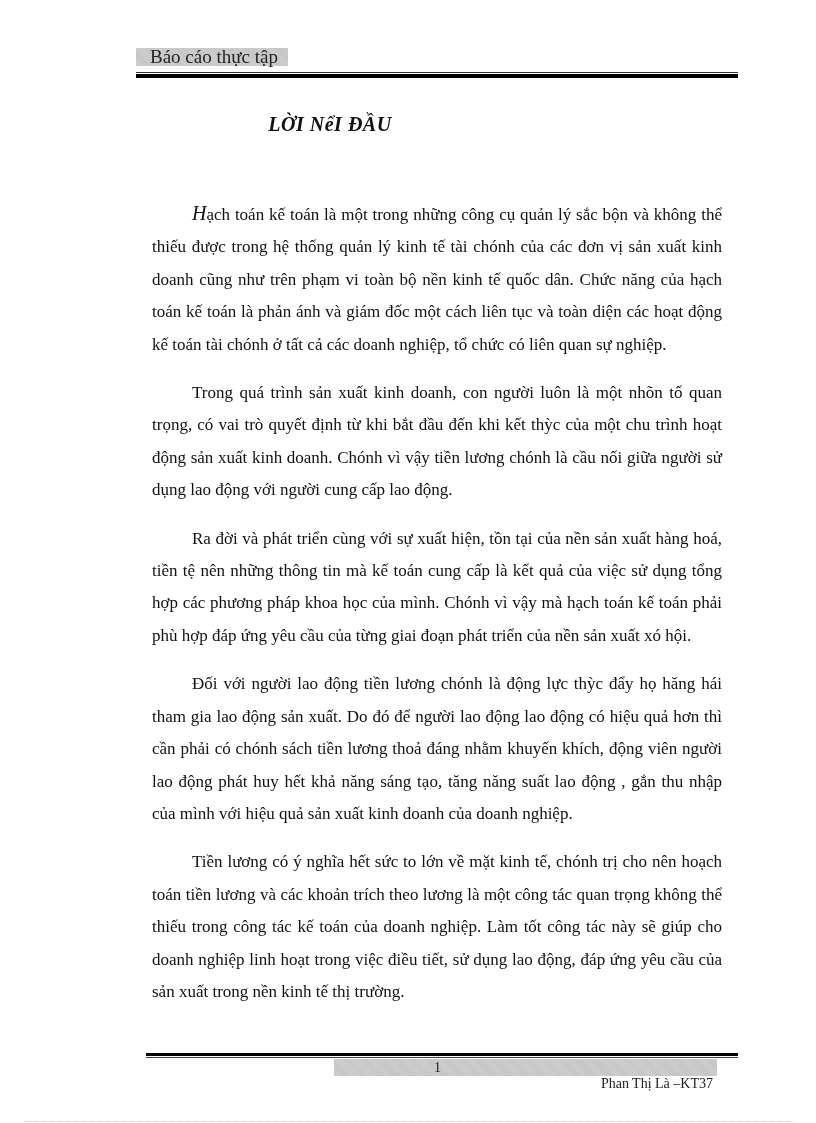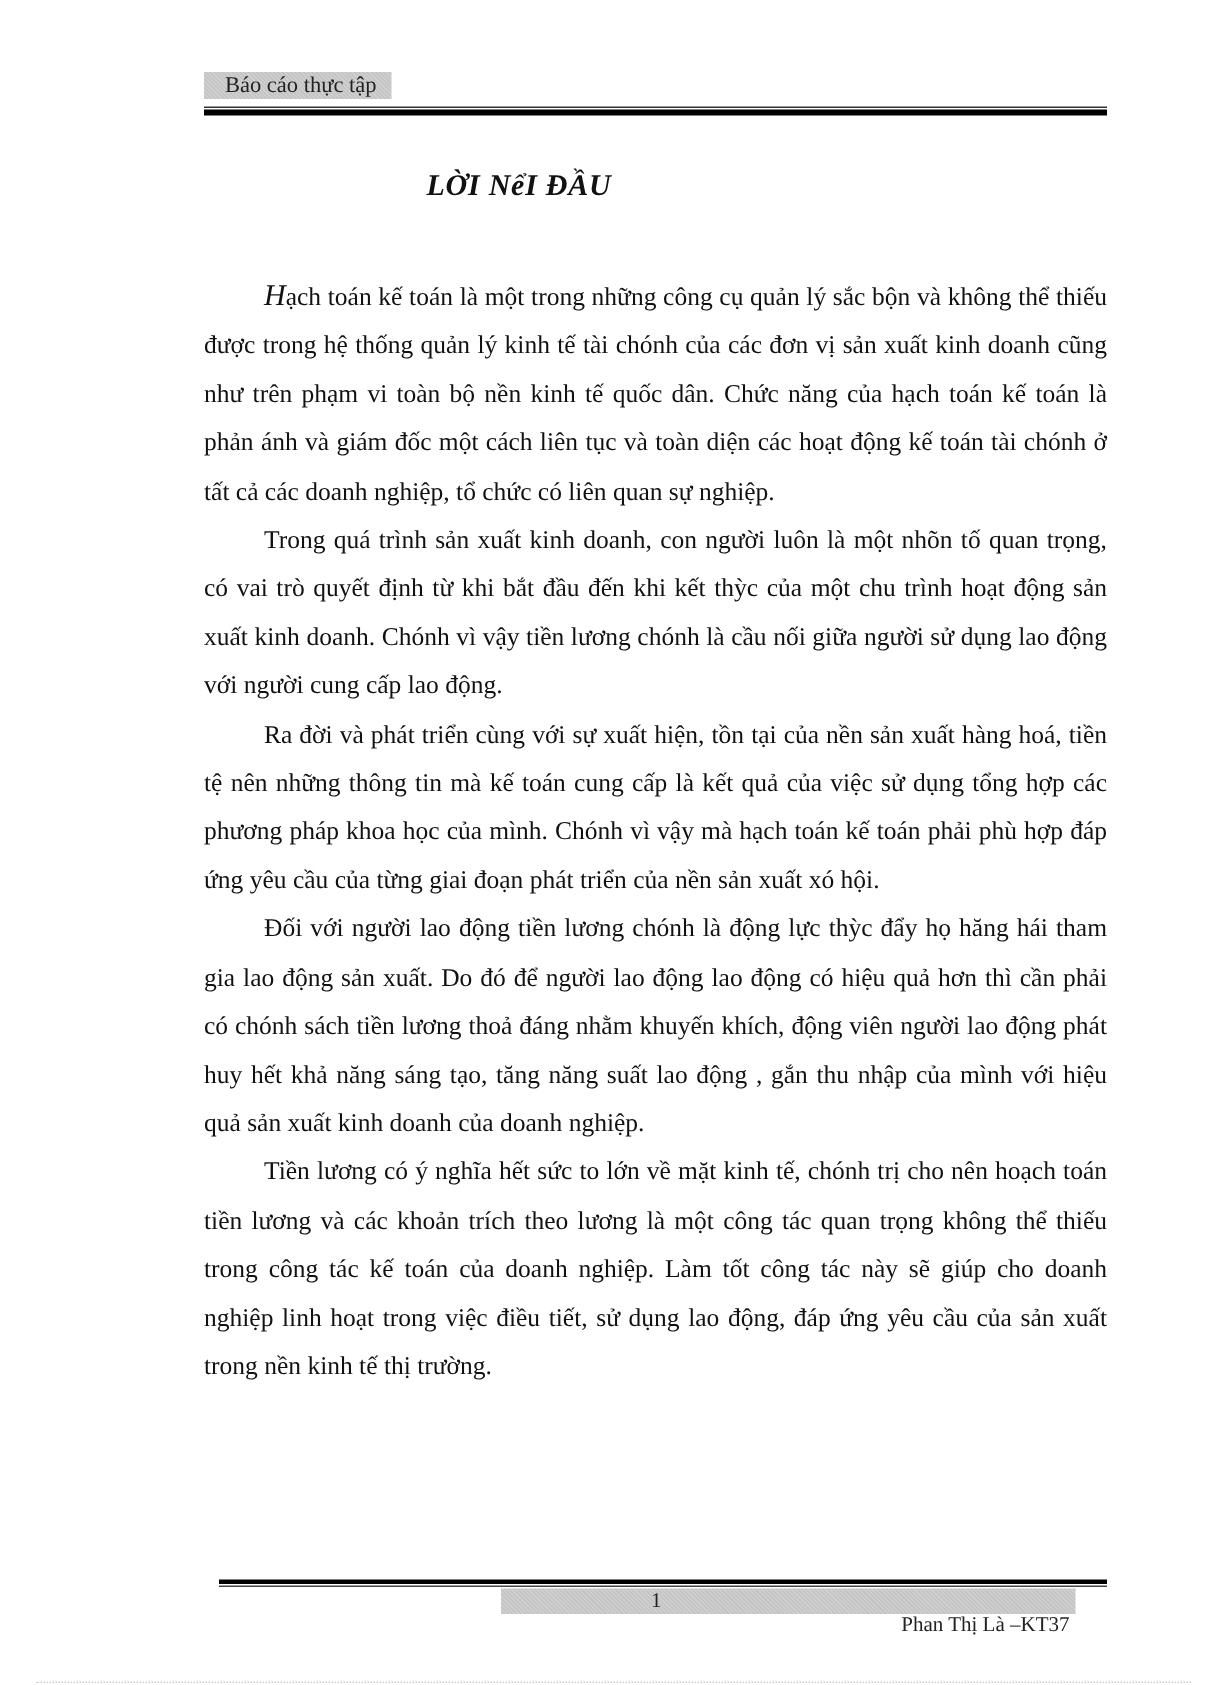--- a/index.html
+++ b/index.html
@@ -19,21 +19,21 @@
       position: absolute;
       left: 136px;
       top: 48px;
       width: 602px;
     }
     .header-tag {
       display: inline-block;
       background: #c4c4c4;
       background-image: repeating-linear-gradient(45deg, rgba(255,255,255,0.18) 0 1px, transparent 1px 2px);
       padding: 1px 10px 1px 14px;
-      font-size: 15px;
+      font-size: 19px;
       line-height: 16px;
       color: #222;
     }
     .header-rule {
       margin-top: 5px;
       height: 1px;
       background: #333;
     }
     .header-rule-thick {
       margin-top: 1px;
@@ -43,33 +43,32 @@
     .title {
       position: absolute;
       top: 113px;
       left: 0;
       width: 660px;
       text-align: center;
       font-size: 20px;
       font-weight: bold;
       font-style: italic;
       letter-spacing: 0.5px;
-      padding-left: 16px;
     }
     .body-text {
       position: absolute;
       left: 136px;
       top: 181px;
       width: 602px;
       font-size: 17px;
       line-height: 32.4px;
       text-align: justify;
     }
     .body-text p {
-      margin: 0;
+      margin: 16px;
       text-indent: 40px;
     }
     .dropcap {
       font-style: italic;
       font-size: 20px;
     }
     .page-footer {
       position: absolute;
       left: 146px;
       top: 1053px;

